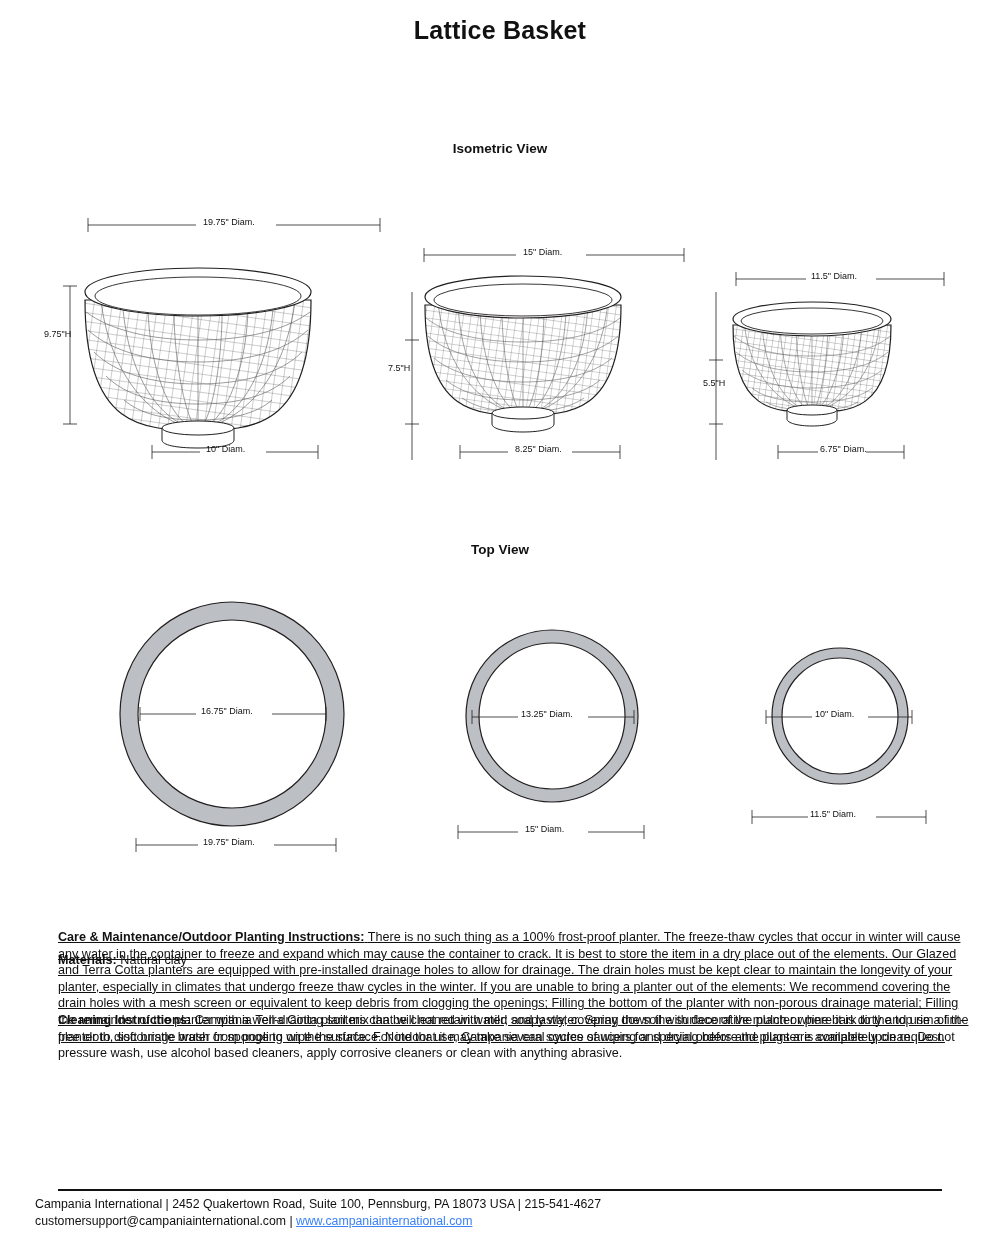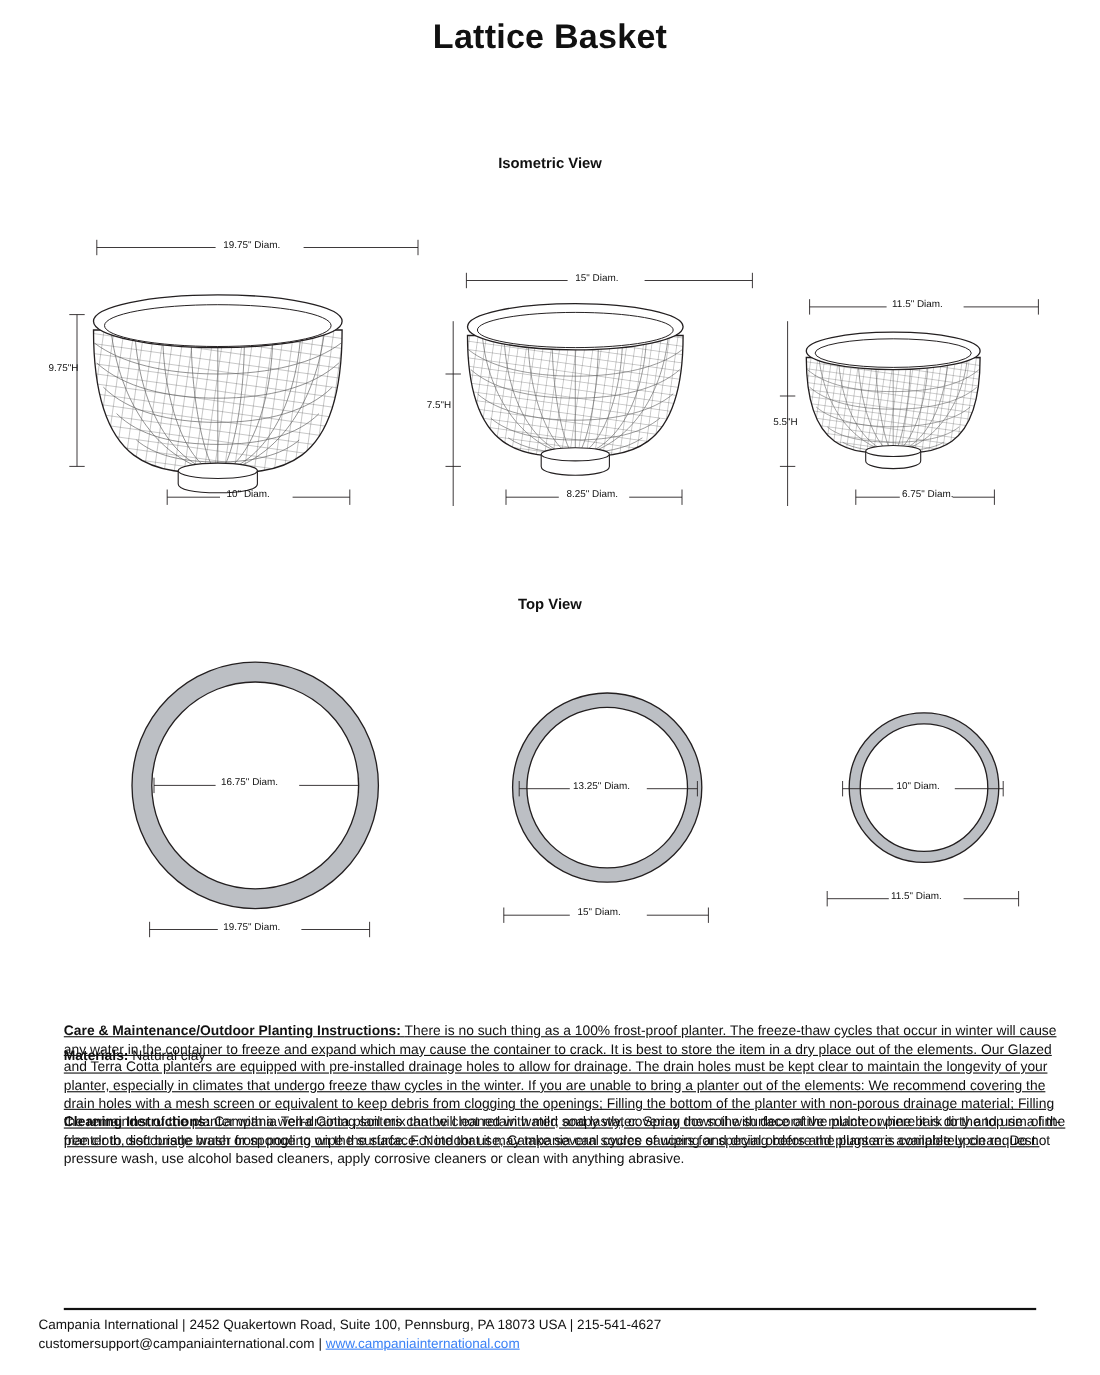--- a/index.html
+++ b/index.html
@@ -19,21 +19,21 @@
     position: relative;
     width: 1000px;
     height: 1250px;
   }
   .title {
     position: absolute;
     top: 16px;
     left: 0;
     width: 1000px;
     text-align: center;
-    font-size: 31px;
+    font-size: 25px;
     font-weight: bold;
     letter-spacing: 0.2px;
     color: #111;
   }
   .section-label {
     position: absolute;
     width: 1000px;
     left: 0;
     text-align: center;
     font-size: 13.5px;

